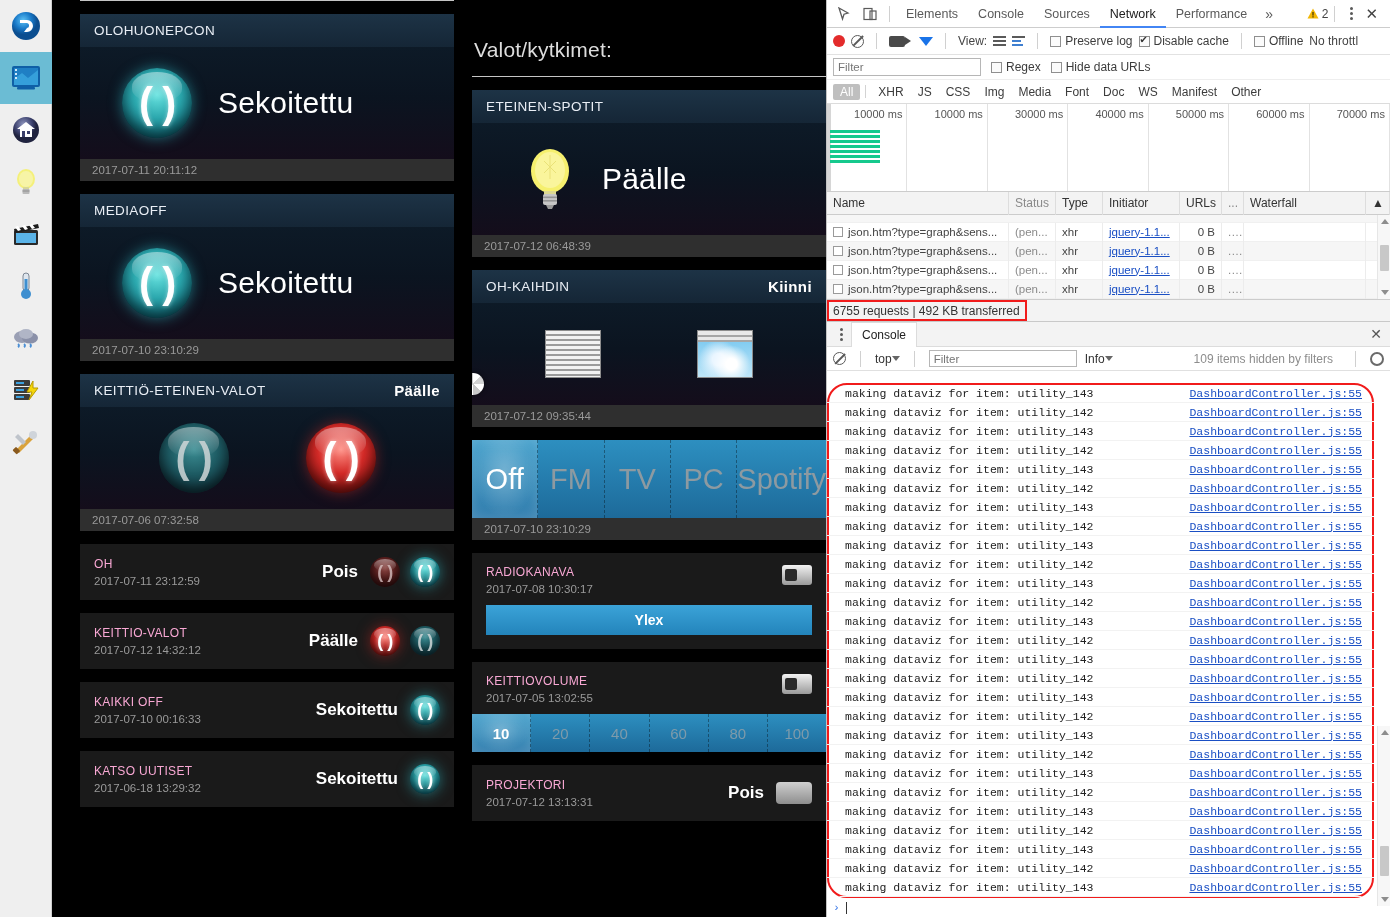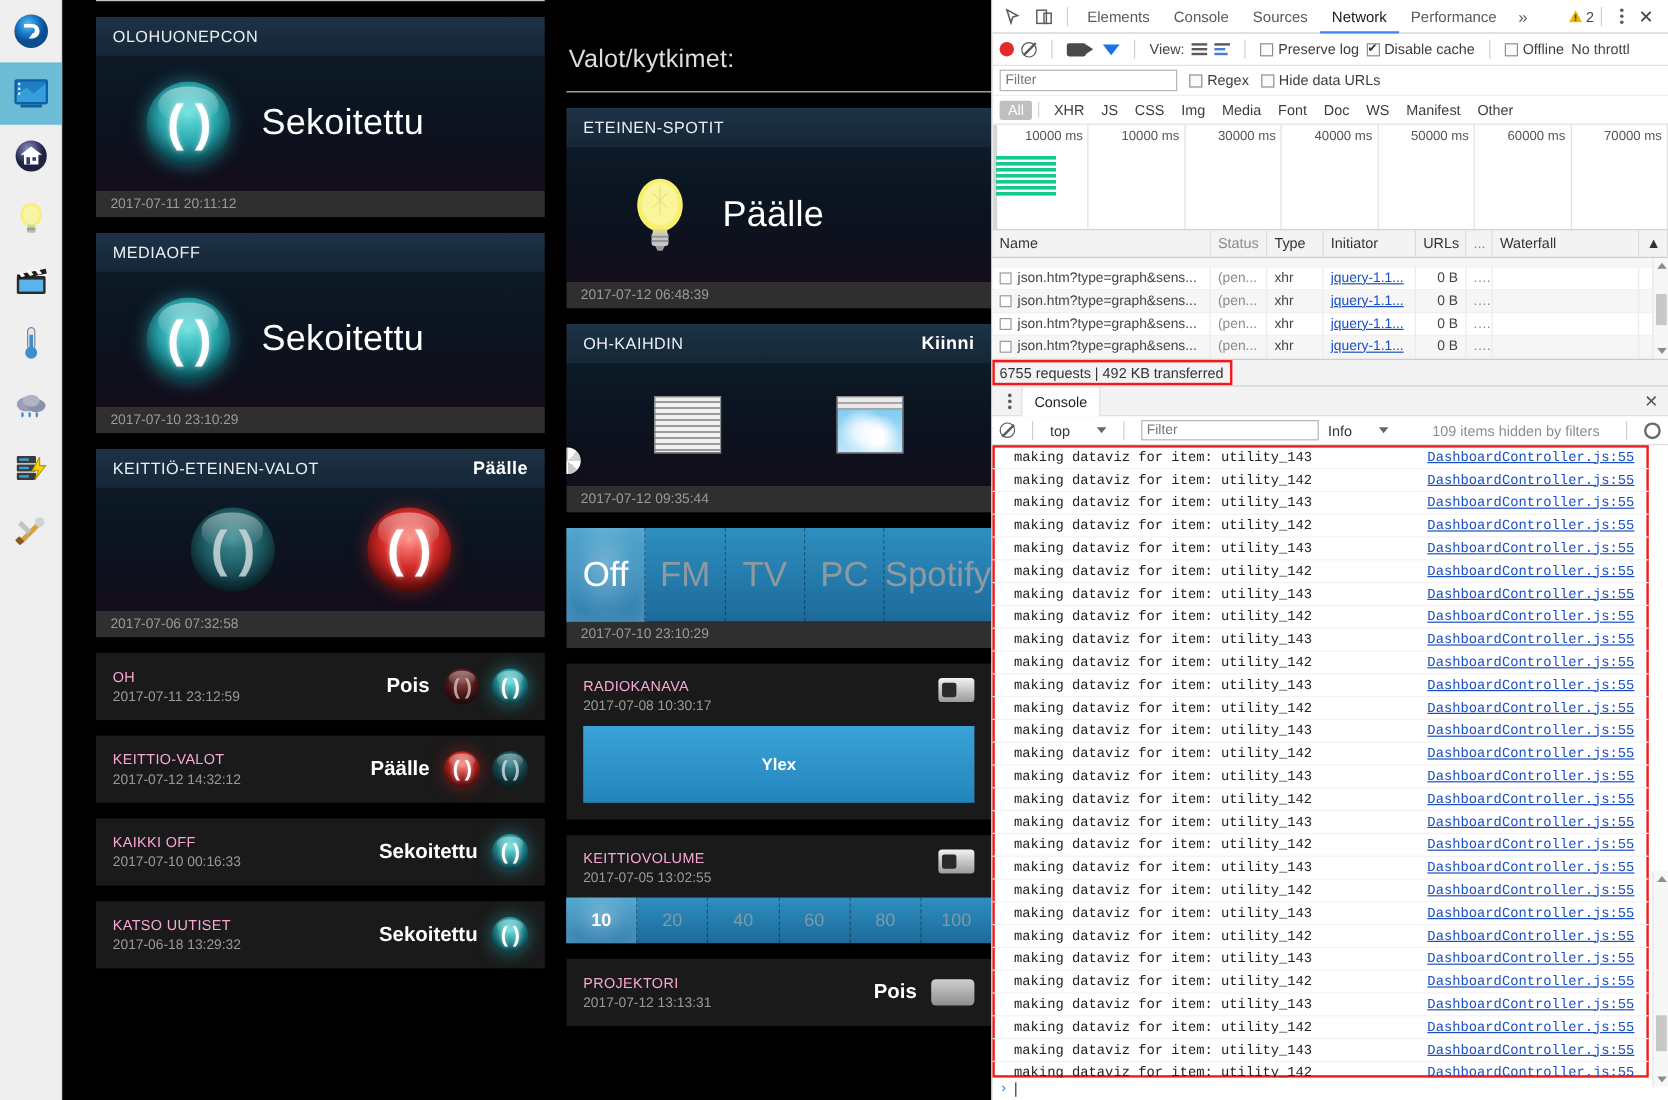--- a/index.html
+++ b/index.html
@@ -200,21 +200,21 @@
     background: radial-gradient(ellipse at 50% 40%, rgba(255,255,255,.30), rgba(255,255,255,.03) 70%), linear-gradient(180deg,#3d9cc9,#2a79ab);
     box-shadow: inset 0 0 14px rgba(255,255,255,.18);
   }
   .seg.sm { height:38px; }
   .seg.sm .opt { font-size:15px; font-weight:600; }
   .seg.sm .opt:not(.on) { font-weight:400; color:#7e9bab; }
 
   .bar-btn {
     background: linear-gradient(180deg,#3ba3d8,#2384bb);
     color:#fff; font-size:14px; font-weight:600;
-    text-align:center; padding:24px 0; margin-top:10px;
+    text-align:center; padding:7px 0; margin-top:10px;
   }
 
   .speaker {
     width:30px; height:20px; flex:none;
     background: linear-gradient(180deg,#f2f2f2,#9a9a9a);
     border-radius:3px;
     position:relative;
   }
   .speaker::before{
     content:""; position:absolute; left:3px; top:4px; width:12px; height:12px;
@@ -370,33 +370,34 @@
     padding:0 10px; height:25px; line-height:25px;
     background:#fff; border:1px solid #dcdcdc; border-bottom:none;
     font-size:12px; color:#222;
   }
   .drawer-close { margin-left:auto; padding:0 8px; color:#555; font-size:14px; }
 
   .console-toolbar {
     height:24px; display:flex; align-items:center; gap:8px;
     padding:0 6px; border-bottom:1px solid #e0e0e0; background:#fff;
   }
-  .ctx-select { display:flex; align-items:center; gap:22px; font-size:12px; color:#333; }
+  .ctx-select { display:flex; align-items:center; font-size:12px; color:#333; }
   .caret { width:0;height:0;border-left:4px solid transparent;border-right:4px solid transparent;border-top:5px solid #666; }
   .cons-filter {
     width:148px; height:17px; border:1px solid #b6b6b6; font-size:11.5px; color:#999; padding:0 4px; line-height:16px;
   }
   .hidden-note { margin-left:auto; margin-right:8px; color:#8d8d8d; font-size:12px; }
   .gear { width:14px; height:14px; border-radius:50%; border:2.5px solid #6a6a6a; position:relative; }
 
   .console-body {
     flex:1; position:relative; overflow:hidden;
     background:#fff;
     outline:2px solid #f11b1b; outline-offset:-2px;
-    margin:0 16px 0 0;
+    margin:12px 16px 0 0;
+    border-radius:20px;
   }
   .console-scroll { position:absolute; inset:0; padding-top:1px; }
   .cons-line {
     display:flex; align-items:center;
     height:19px;
     font-family:"Liberation Mono", monospace;
     font-size:11.5px; color:#222;
     border-bottom:1px solid #f2f2f2;
     padding-left:18px;
   }

